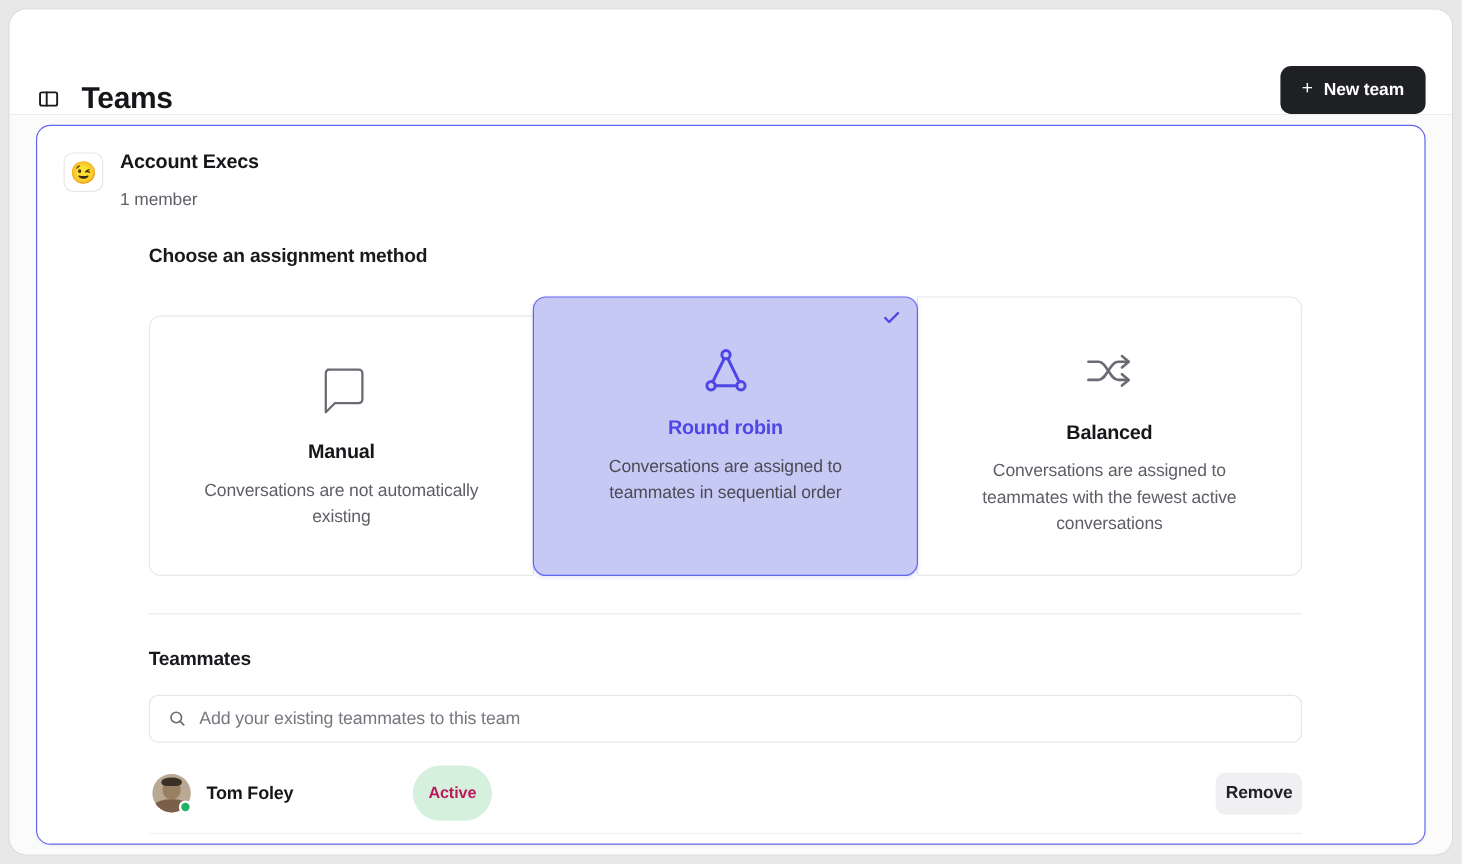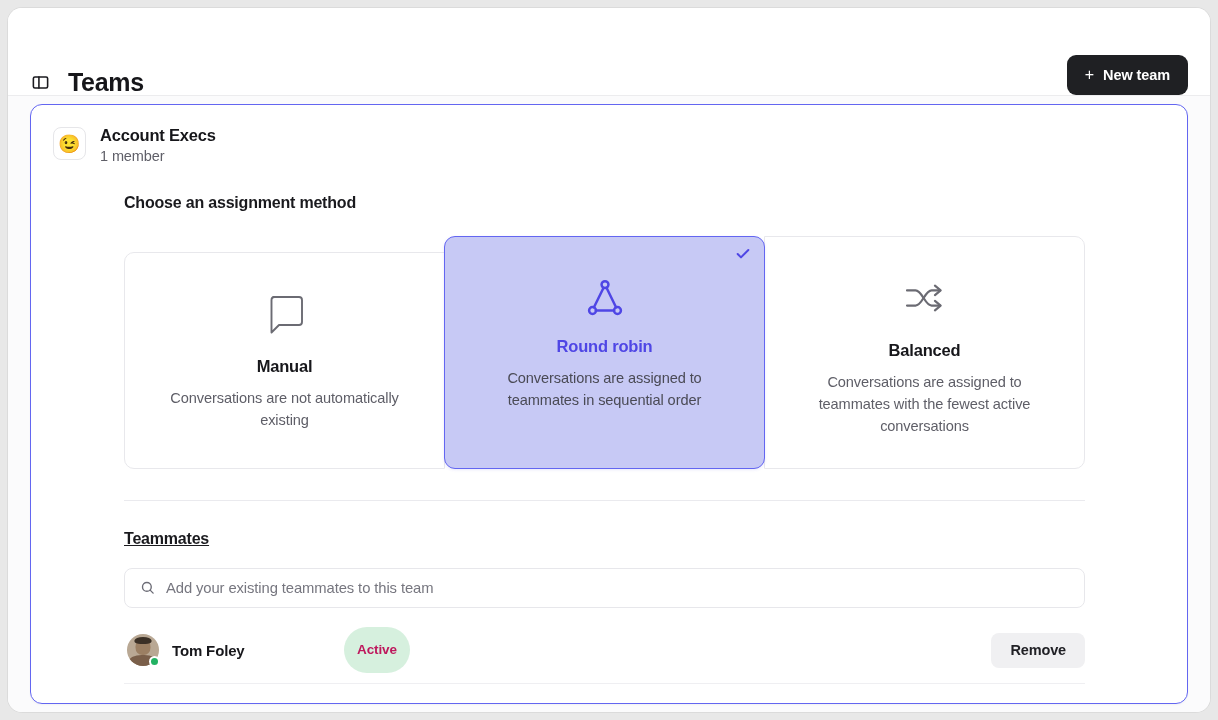--- a/index.html
+++ b/index.html
@@ -109,21 +109,21 @@
     width: 33px; height: 33px;
     border: 1px solid #e6e6e9;
     border-radius: 8px;
     background: #fff;
     display: flex; align-items: center; justify-content: center;
     font-size: 18px;
     line-height: 1;
     flex: none;
     margin-top: 2px;
   }
-  .team-meta { display: flex; flex-direction: column; gap: 3px; padding-top: 1px; }
+  .team-meta { display: flex; flex-direction: column; gap: 14px; padding-top: 1px; }
   .team-name {
     font-size: 16.5px;
     font-weight: 700;
     color: #16161a;
     letter-spacing: -0.2px;
   }
   .team-members {
     font-size: 14.5px;
     color: #5f5f68;
     letter-spacing: -0.1px;
@@ -212,21 +212,21 @@
   }
 
   
   .divider {
     height: 1px;
     background: #eaeaee;
     margin-top: 31px;
   }
 
   
-  .teammates-label { margin-top: 29px; text-decoration: underline; }
+  .teammates-label { margin-top: 29px; }
 
   .search-box {
     margin-top: 20px;
     height: 40px;
     border: 1px solid #e7e7eb;
     border-radius: 8px;
     background: #ffffff;
     display: flex;
     align-items: center;
     gap: 11px;
@@ -321,21 +321,21 @@
     padding: 15px 13px;
     letter-spacing: -0.1px;
     line-height: 1.2;
   }
   .remove-btn {
     margin-left: auto;
     background: #f0f0f2;
     border: none;
     border-radius: 8px;
     height: 35px;
-    padding: 0 19px;
+    padding: 0 8px;
     font-size: 14.5px;
     font-weight: 700;
     color: #212126;
     font-family: "Liberation Sans", sans-serif;
     cursor: pointer;
     letter-spacing: -0.15px;
   }
 </style>
 </head>
 <body>

